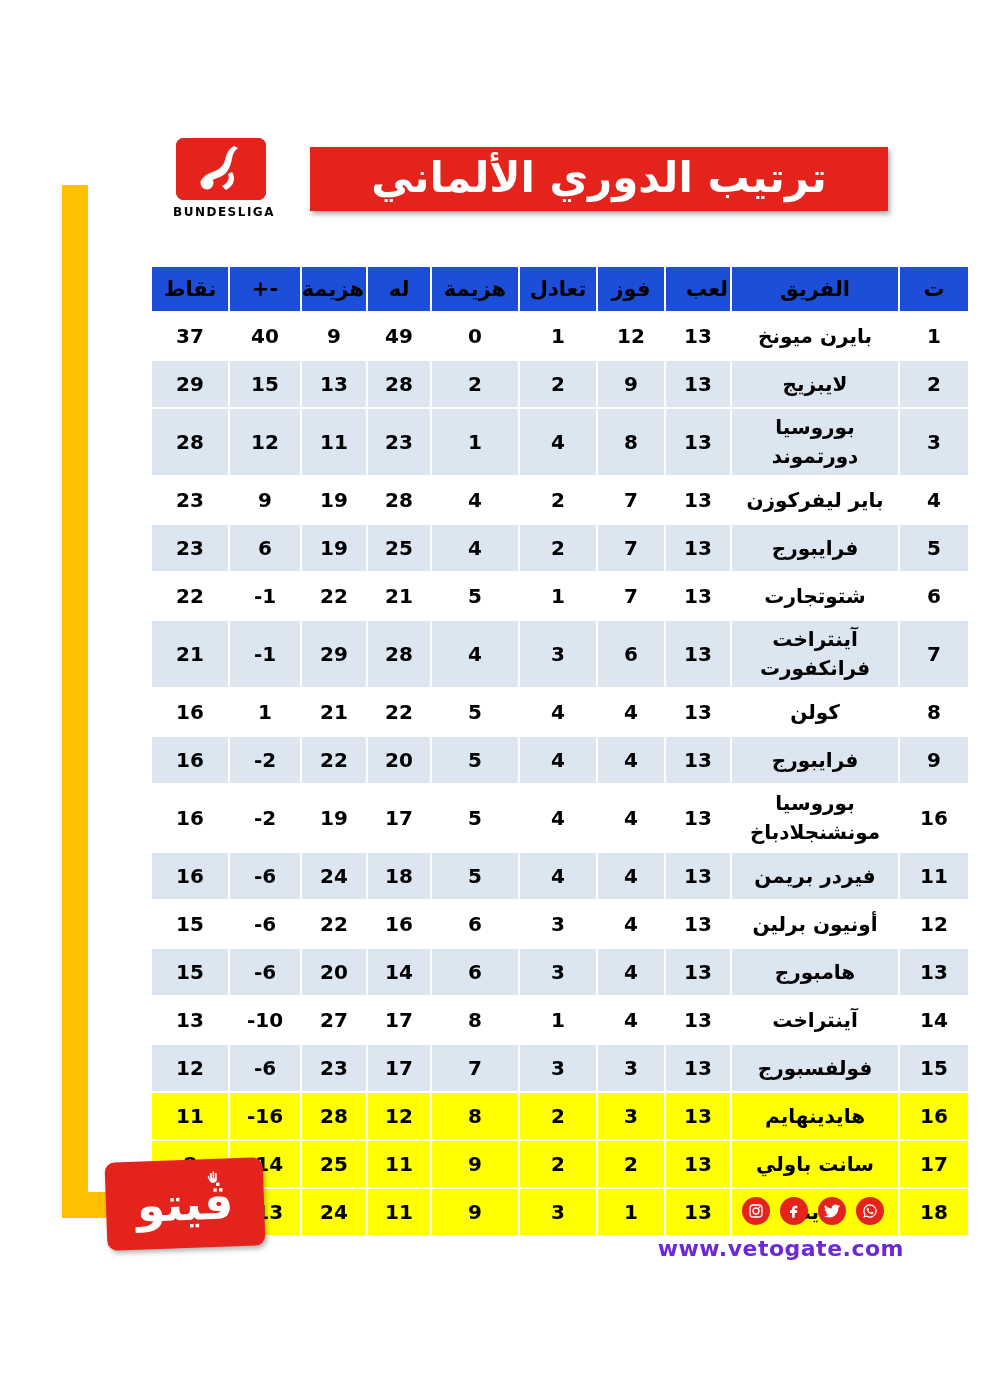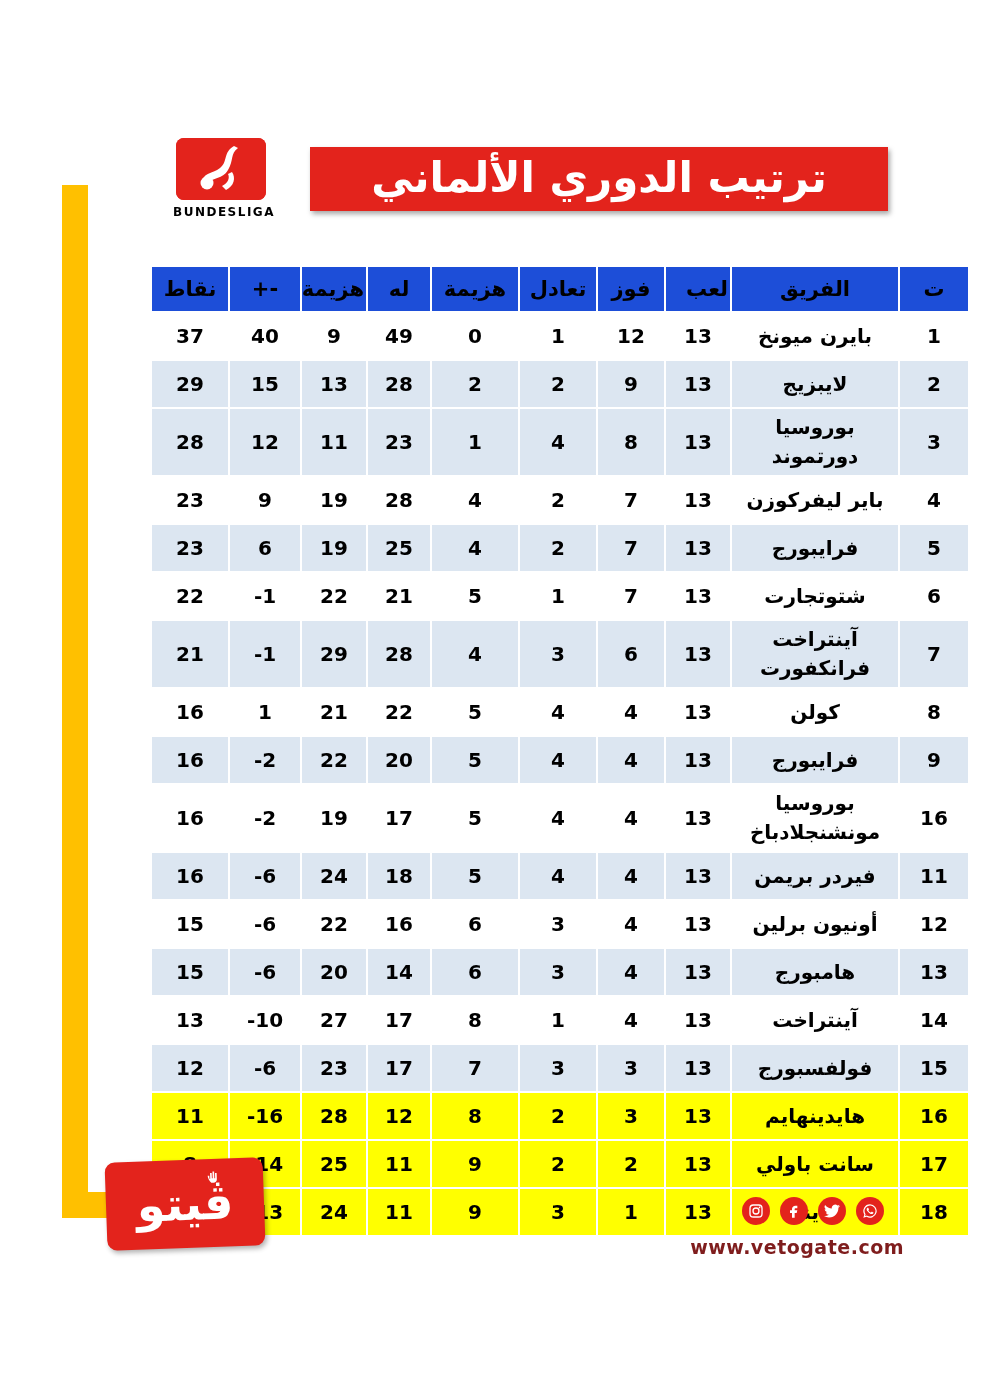--- a/index.html
+++ b/index.html
@@ -39,21 +39,21 @@
   .veto{position:absolute;left:106px;top:1160px;width:158px;height:88px;background:#e3231c;
         border-radius:10px;transform:rotate(-2deg);box-shadow:2px 3px 5px rgba(0,0,0,0.3);
         display:flex;align-items:center;justify-content:center;z-index:5;}
   .veto-text{color:#fff;font-size:46px;font-weight:bold;direction:rtl;line-height:1;}
   .veto-hand{position:absolute;top:8px;right:40px;width:18px;height:18px;}
   
   .social{position:absolute;left:742px;top:1197px;display:flex;gap:10px;z-index:5;}
   .sc{width:28px;height:28px;border-radius:50%;background:#e3231c;display:flex;
       align-items:center;justify-content:center;}
   .sc svg{width:16px;height:16px;}
-  .website{position:absolute;right:86px;top:1236px;color:#7f1d1d;font-weight:bold;font-size:19px;
+  .website{position:absolute;right:86px;top:1236px;color:#6d28d9;font-weight:bold;font-size:22px;
            letter-spacing:0.5px;text-align:center;}
 </style>
 </head>
 <body>
 
 <div class="page">
 
   <div class="vbar"></div>
   <div class="hbar"></div>
 

